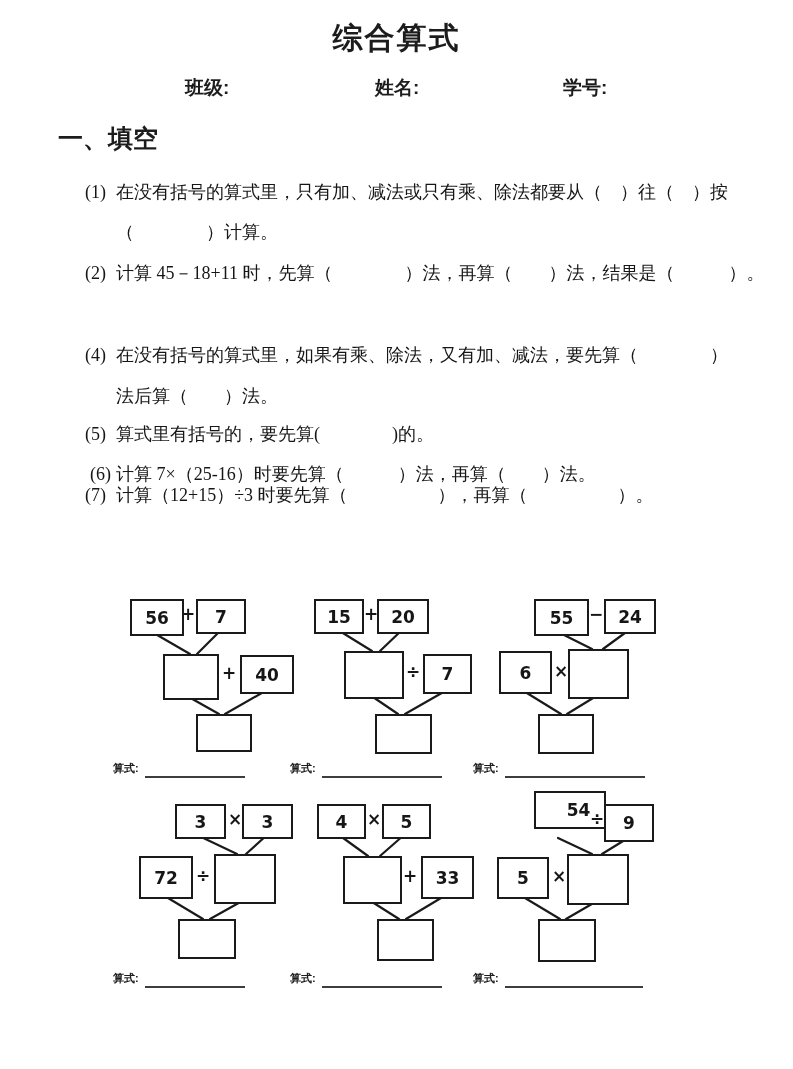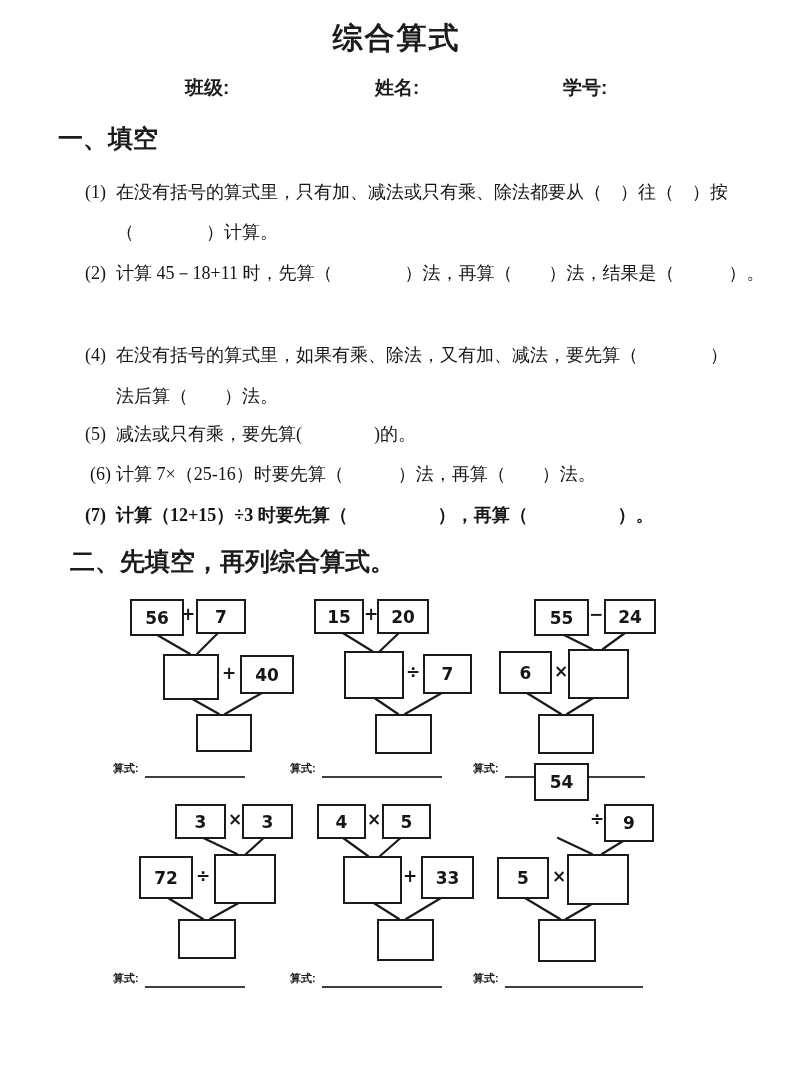--- a/index.html
+++ b/index.html
@@ -48,30 +48,29 @@
   <div class="qline" style="top:261px;">
     <span class="qnum">(2)</span><span>计算 45－18+11 时，先算（　　　　）法，再算（　　）法，结果是（　　　）。</span>
   </div>
   <div class="qline" style="top:343px;">
     <span class="qnum">(4)</span><span>在没有括号的算式里，如果有乘、除法，又有加、减法，要先算（　　　　）</span>
   </div>
   <div class="qline qcont" style="top:384px;">
     <span>法后算（　　）法。</span>
   </div>
   <div class="qline" style="top:422px;">
-    <span class="qnum">(5)</span><span>减法或只有乘，要先算(　　　　)的。</span>
+    <span class="qnum">(5)</span><span>算式里有括号的，要先算(　　　　)的。</span>
   </div>
   <div class="qline" style="top:462px;text-align:center;">
     <span class="qnum">(6)</span><span>计算 7×（25-16）时要先算（　　　）法，再算（　　）法。</span>
   </div>
-  <div class="qline" style="top:503px;font-weight:bold;">
+  <div class="qline" style="top:483px;">
     <span class="qnum">(7)</span><span>计算（12+15）÷3 时要先算（　　　　　），再算（　　　　　）。</span>
   </div>
 
-  <div class="sec-head" style="left:70px;top:545px;">二、先填空，再列综合算式。</div>
 
   <svg id="tree-lines" width="793" height="1069" viewBox="0 0 793 1069">
     <g stroke="#1a1a1a" stroke-width="2.2" stroke-linecap="round">
 
       <line x1="152" y1="632" x2="190" y2="654"></line>
         <line x1="221" y1="630" x2="197" y2="654"></line>
       <line x1="187" y1="696" x2="219" y2="714"></line>
         <line x1="267" y1="690" x2="225" y2="714"></line>
 
       <line x1="338" y1="630" x2="372" y2="651"></line>
@@ -147,21 +146,21 @@
   <div class="nbox" style="left:178px;top:919px;width:54px;height:36px;"></div>
 
   <div class="nbox" style="left:317px;top:804px;width:45px;height:31px;">4</div>
   <span class="op" style="left:367px;top:811px;">×</span>
   <div class="nbox" style="left:382px;top:804px;width:45px;height:31px;">5</div>
   <div class="nbox" style="left:343px;top:856px;width:55px;height:44px;"></div>
   <span class="op" style="left:403px;top:868px;">+</span>
   <div class="nbox" style="left:421px;top:856px;width:49px;height:39px;">33</div>
   <div class="nbox" style="left:377px;top:919px;width:53px;height:38px;"></div>
 
-  <div class="nbox" style="left:534px;top:763px;width:51px;height:34px;">54</div>
+  <div class="nbox" style="left:534px;top:791px;width:51px;height:34px;padding-left:17px;">54</div>
   <span class="op" style="left:590px;top:811px;">÷</span>
   <div class="nbox" style="left:604px;top:804px;width:46px;height:34px;">9</div>
   <div class="nbox" style="left:497px;top:857px;width:48px;height:38px;">5</div>
   <span class="op" style="left:552px;top:868px;">×</span>
   <div class="nbox" style="left:567px;top:854px;width:58px;height:47px;"></div>
   <div class="nbox" style="left:538px;top:919px;width:54px;height:39px;"></div>
 
   <div class="formula" style="left:113px;top:968px;">
     <span class="flabel">算式:</span>
     <span class="fline" style="width:100px;"></span>

